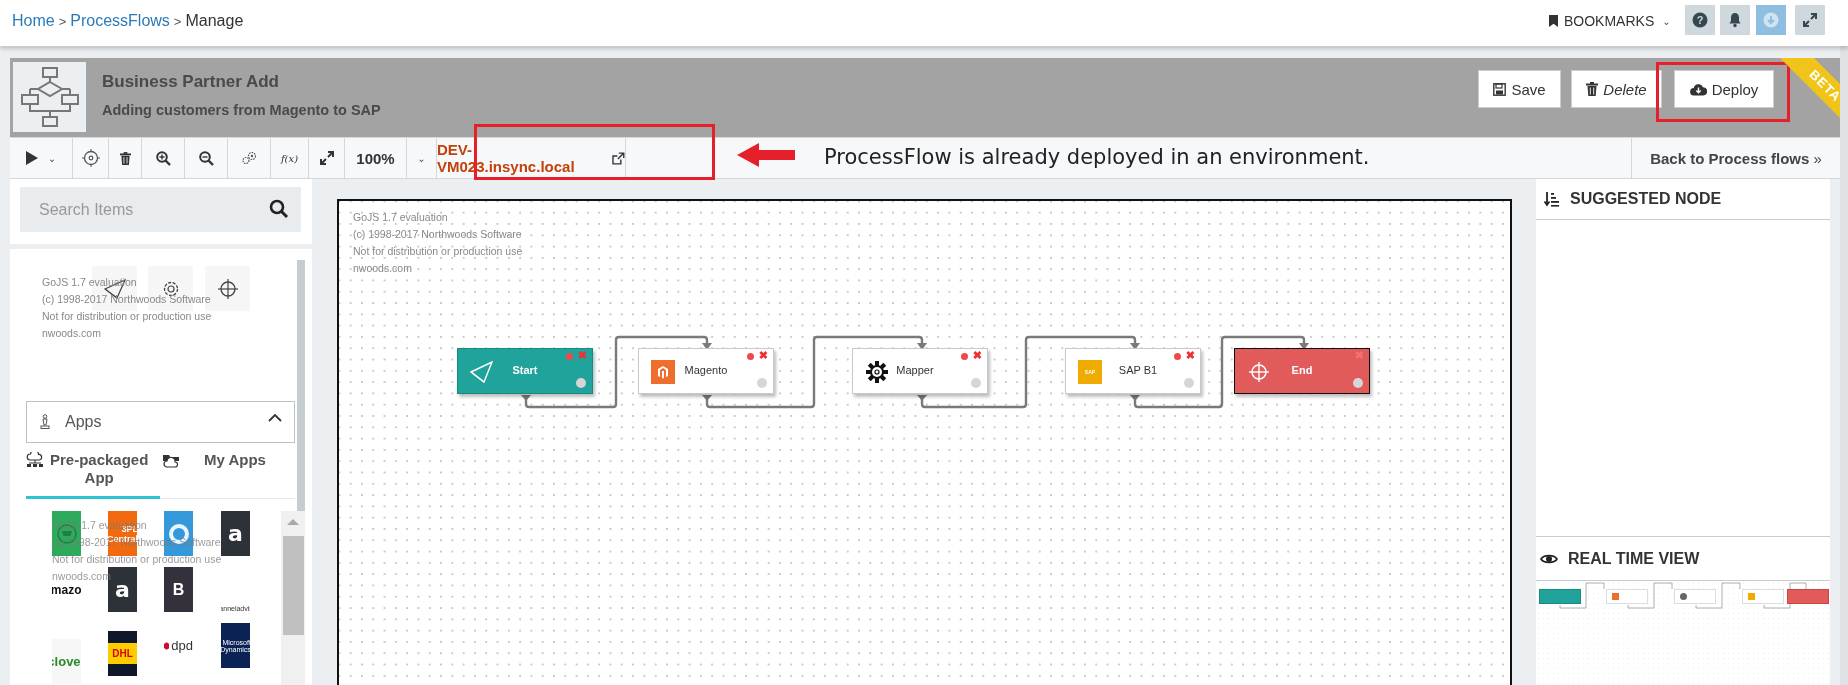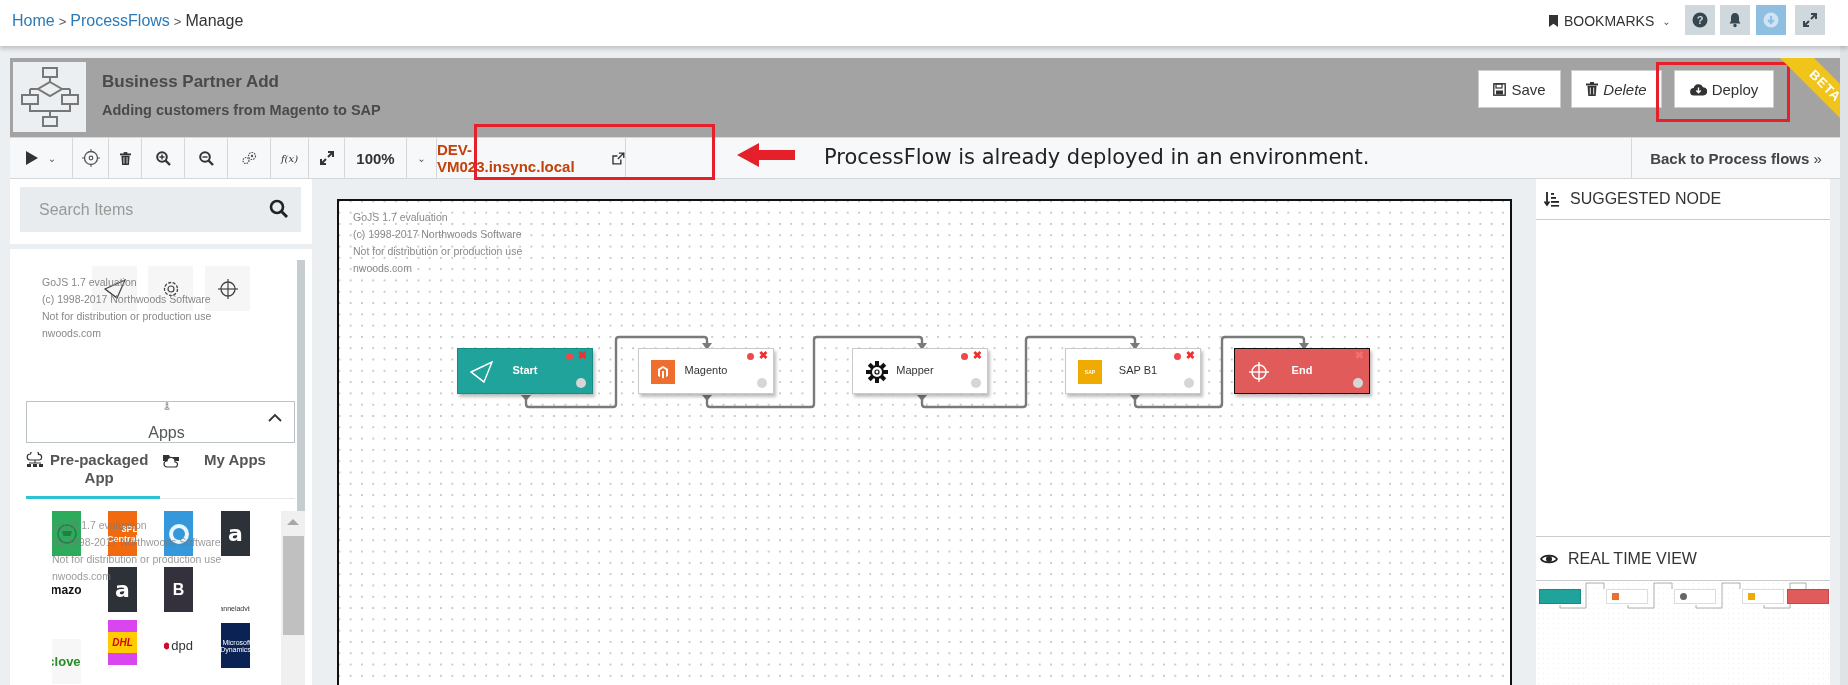--- a/index.html
+++ b/index.html
@@ -39,21 +39,21 @@
   .left-panel { position: absolute; left: 10px; top: 179px; width: 302px; height: 506px; background: #fff; }
   .search-wrap { position: absolute; left: 10px; top: 8px; width: 281px; height: 45px; background: #e8ecee; display: flex; align-items: center; }
   .search-wrap input { border: none; background: transparent; outline: none; font-size: 16px; color: #666; padding-left: 19px; width: 230px; font-family: "Liberation Sans", sans-serif; }
   .search-wrap input::placeholder { color: #999; }
   .search-icon { position: absolute; right: 12px; top: 12px; cursor: pointer; }
   .divider-band { position: absolute; left: 0; top: 65px; width: 302px; height: 5px; background: #eceff2; }
   .palette { position: absolute; left: 0; top: 70px; width: 302px; height: 436px; }
   .palette-scroll { position: absolute; left: 287px; top: 11px; width: 8px; height: 425px; background: #c5cdd0; }
   .gojs-watermark { position: absolute; font-size: 10.5px; line-height: 17px; color: #888; }
   .pal-node { position: absolute; width: 45px; height: 45px; background: #f6f6f6; display: flex; align-items: center; justify-content: center; cursor: grab; }
-  .apps-header { position: absolute; left: 16px; top: 152px; width: 269px; height: 42px; border: 1px solid #bcc3c6; display: flex; align-items: center; padding-left: 12px; gap: 14px; font-size: 16px; color: #555; cursor: pointer; flex-direction: column; }
+  .apps-header { position: absolute; left: 16px; top: 152px; width: 269px; height: 42px; border: 1px solid #bcc3c6; display: flex; align-items: center; padding-left: 12px; gap: 14px; font-size: 16px; color: #555; cursor: pointer; }
   .apps-header .caret { position: absolute; right: 12px; top: 11px; }
   .apps-tabs { position: absolute; left: 16px; top: 198px; width: 269px; height: 52px; border-bottom: 1px solid #e8e8e8; }
   .apps-tab { position: absolute; top: 0; height: 52px; display: flex; align-items: flex-start; gap: 6px; font-size: 15px; font-weight: bold; color: #555; cursor: pointer; padding-top: 4px; }
   .apps-tab.active { border-bottom: 3px solid #2ec3d2; }
   .tiles { position: absolute; left: 32px; top: 262px; width: 240px; }
   .tile { position: absolute; width: 29px; height: 45px; display: flex; align-items: center; justify-content: center; font-size: 9px; color: #fff; cursor: pointer; text-align: right; font-weight: bold; overflow: hidden; }
   .tiles-scroll { position: absolute; left: 271px; top: 262px; width: 24px; height: 174px; background: #f0f0f0; }
   .tiles-scroll .thumb { position: absolute; left: 2px; top: 25px; width: 21px; height: 99px; background: #c0c0c0; }
   .tiles-scroll .up { position: absolute; left: 6px; top: 8px; width: 0; height: 0; border-left: 6px solid transparent; border-right: 6px solid transparent; border-bottom: 6px solid #a8a8a8; }
 
@@ -67,21 +67,21 @@
   .node .dot { position: absolute; right: 19px; top: 4px; width: 7px; height: 7px; border-radius: 50%; background: #f04848; }
   .node .x { position: absolute; right: 5px; top: 0px; font-size: 11px; font-weight: bold; color: #f03030; cursor: pointer; }
   .node .port { position: absolute; right: 6px; bottom: 5px; width: 10px; height: 10px; border-radius: 50%; background: #d6d6d6; }
   .node.start { background: #1fa39a; border-color: #178a82; }
   .node.start .label, .node.end .label { color: #fff; font-weight: bold; }
   .node.end { background: #e25b5b; border: 1.5px solid #111; }
   .wires { position: absolute; left: 0; top: 0; }
 
   
   .right-panel { position: absolute; left: 1536px; top: 179px; width: 294px; height: 506px; background: #fff; }
-  .rp-head { position: absolute; left: 0; width: 294px; height: 41px; display: flex; align-items: center; gap: 10px; padding-left: 8px; font-size: 16px; color: #333; border-bottom: 1px solid #ccc; }
+  .rp-head { position: absolute; left: 0; width: 294px; height: 41px; display: flex; align-items: center; gap: 10px; padding-left: 8px; font-size: 16px; color: #333; border-bottom: 1px solid #ccc; font-weight: bold; }
   .rp-line { position: absolute; left: 0; width: 294px; height: 1px; background: #ccc; }
   .rt-view { position: absolute; left: 0; top: 402px; width: 294px; height: 104px;
              background-image: radial-gradient(circle, #eee 0.6px, transparent 0.9px); background-size: 5px 5px; }
   .mini { position: absolute; top: 8px; width: 42px; height: 15px; border: 1px solid #ddd; background: #fff; font-size: 4px; }
   .right-scroll { position: absolute; left: 1840px; top: 46px; width: 8px; height: 639px; background: #dfe3e5; }
 </style>
 </head>
 <body>
 
 <div class="topbar">
@@ -335,21 +335,21 @@
           </svg>
       </div>
       <div class="tile" style="left:179px; top:0; background:#2d3238; font-size:22px; font-family:'DejaVu Sans',sans-serif;">a</div>
 
       <div class="tile" style="left:10px; top:56px; background:#fff; color:#111; font-size:12px;">amazon</div>
       <div class="tile" style="left:66px; top:56px; background:#2d3238; font-size:22px; font-family:'DejaVu Sans',sans-serif;">a</div>
       <div class="tile" style="left:122px; top:56px; background:#34303c; font-size:16px;">B</div>
       <div class="tile" style="left:179px; top:56px; background:#fff; color:#333; font-size:7px; font-weight:normal; align-items:flex-end;">channeladvisor</div>
 
       <div class="tile" style="left:10px; top:128px; background:#f7f7f7; color:#2a8a2a; font-size:13px;">clover</div>
-      <div class="tile" style="left:66px; top:109px; background:#d946ef;font-style:italic;">
+      <div class="tile" style="left:66px; top:120px; background:#0f172a;">
         <span style="background:#ffcc00; color:#d40511; font-size:10px; padding:5px 4px;">DHL</span>
       </div>
       <div class="tile" style="left:122px; top:112px; background:#fff; color:#333; font-size:13px; gap:2px;">
         <svg width="10" height="14" viewBox="0 0 10 14">
             <polygon points="5,0 10,3 10,11 5,14 0,11 0,3" fill="#c8102e"></polygon>
           </svg>
         <span style="font-weight:normal;">dpd</span>
       </div>
       <div class="tile" style="left:179px; top:112px; background:#0b2255; font-size:7px; font-weight:normal;">Microsoft Dynamics</div>
 

